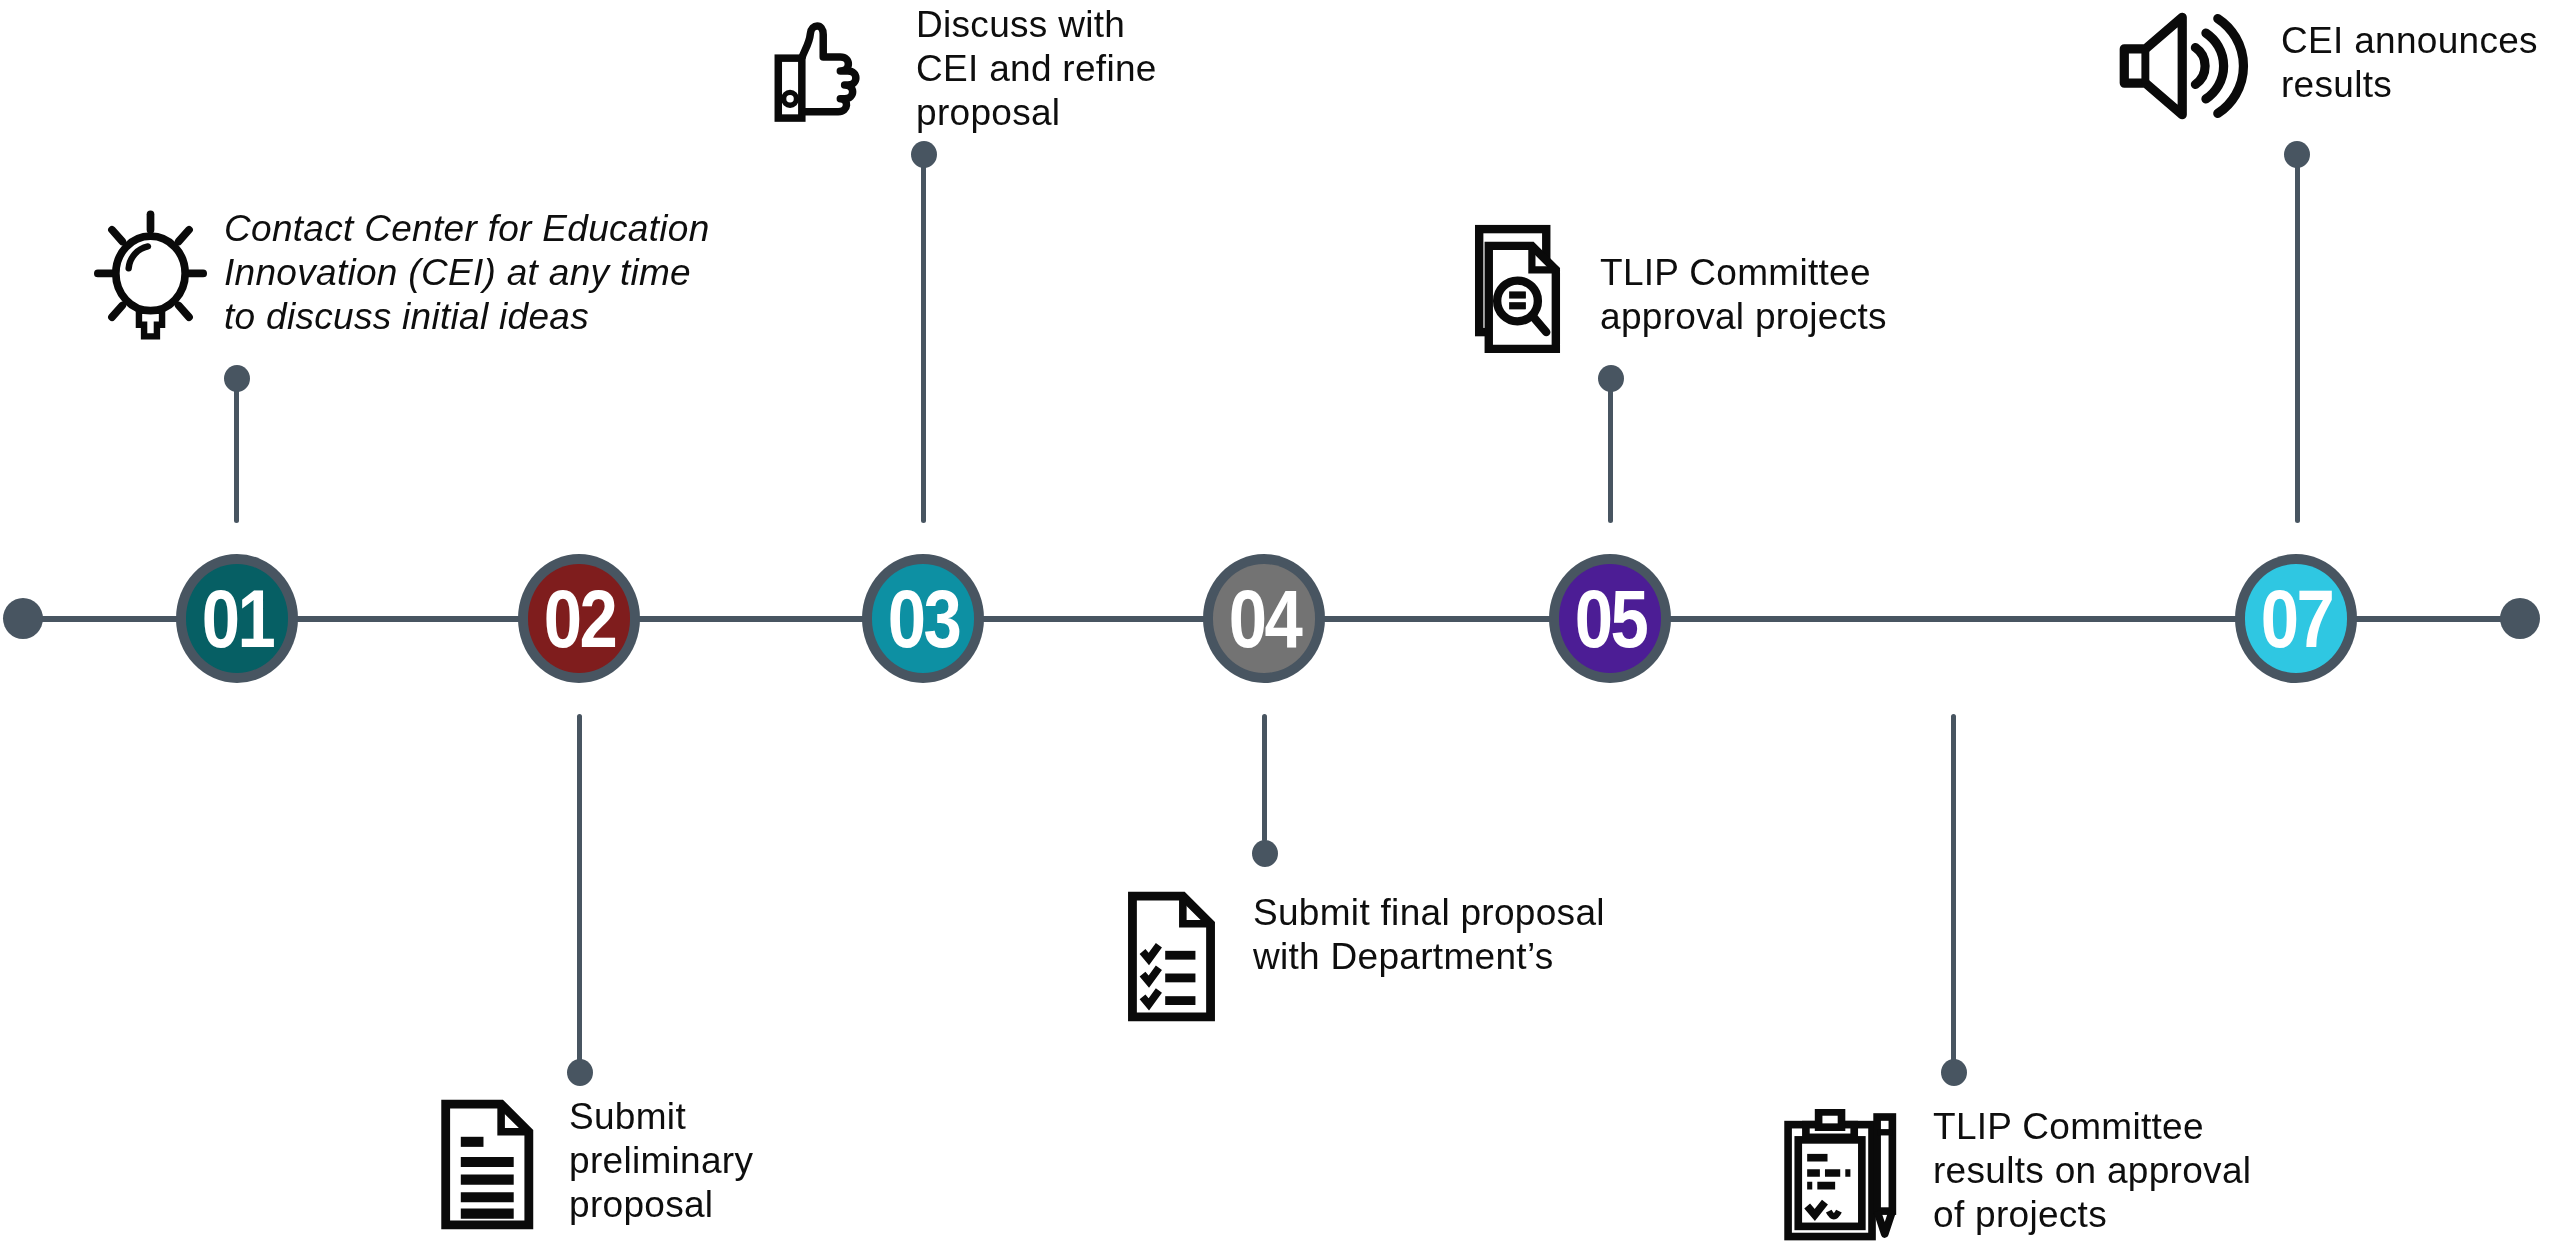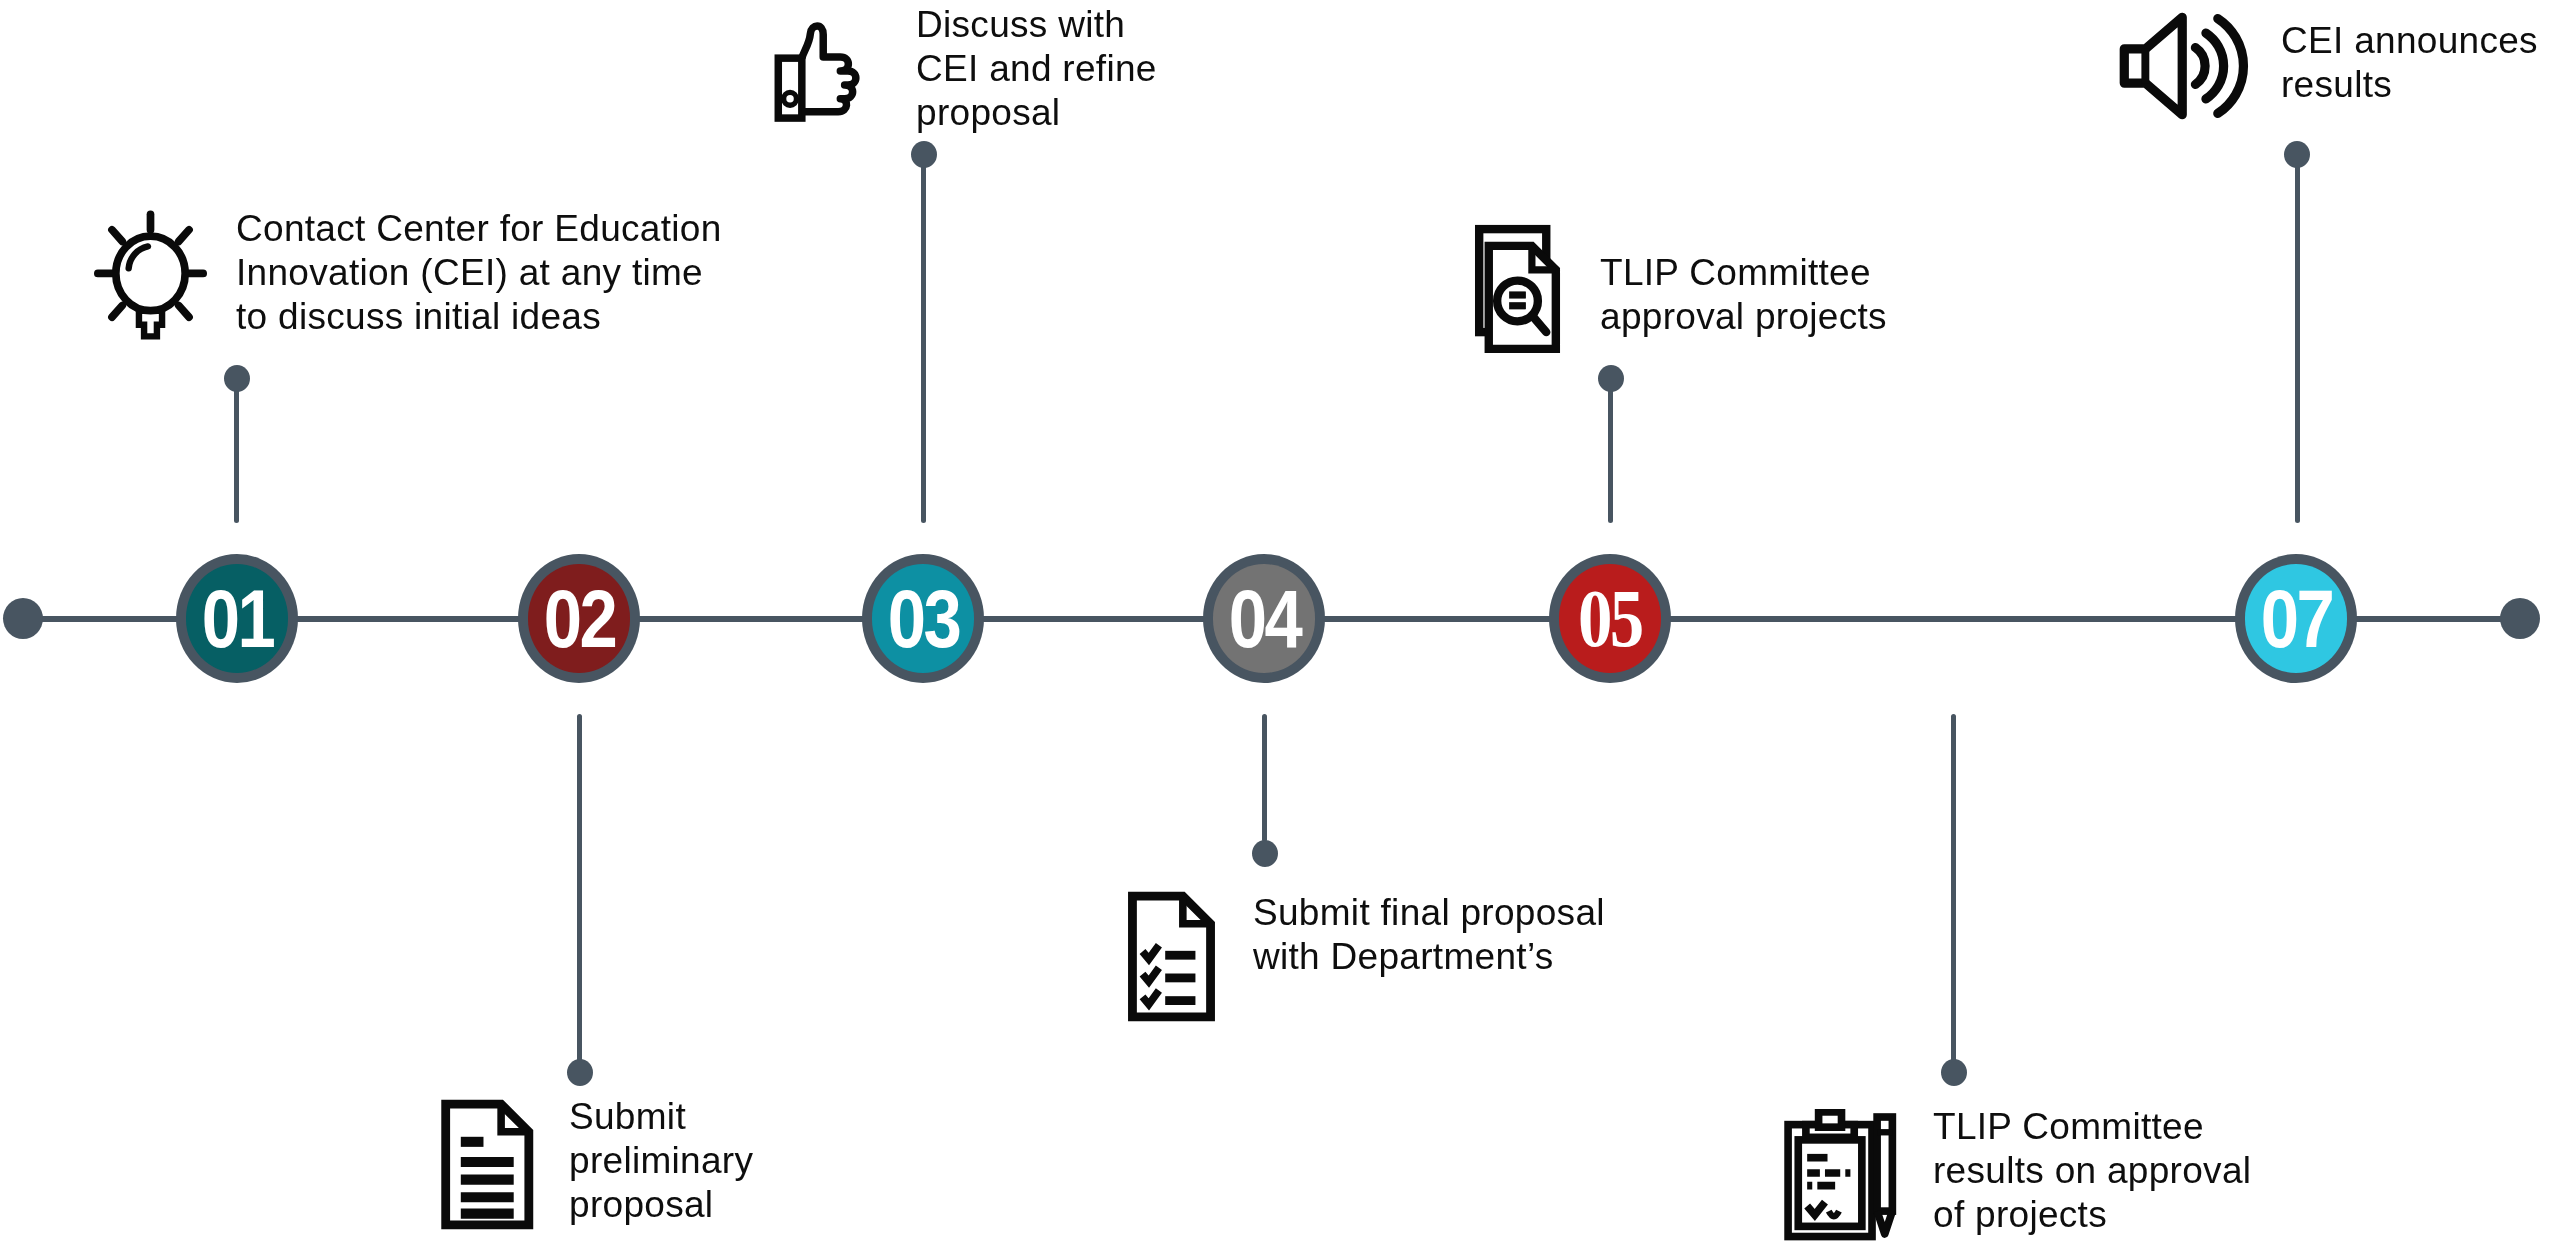--- a/index.html
+++ b/index.html
@@ -70,21 +70,21 @@
     <div class="fill" style="background-color: rgb(13, 144, 163);">
       <span class="num">03</span>
     </div>
   </div>
   <div class="node" style="left:1203px;">
     <div class="fill" style="background-color: #737373;">
       <span class="num">04</span>
     </div>
   </div>
   <div class="node" style="left:1549px;">
-    <div class="fill" style="background-color: #b91c1c; font-family: Liberation Serif, serif;">
+    <div class="fill" style="background-color: #4c1d95;">
       <span class="num">05</span>
     </div>
   </div>
   <div class="node" style="left:2235px;">
     <div class="fill" style="background-color: rgb(47, 199, 226);">
       <span class="num">07</span>
     </div>
   </div>
 
   <div class="icon" style="left:94px;top:207px;width:113px;height:138px;">
@@ -94,21 +94,21 @@
         <path d="M74 16 L66 25"></path>
       <path d="M3 50 H15"></path>
         <path d="M73 50 H85"></path>
       <path d="M14 84 L22 75"></path>
         <path d="M74 84 L66 75"></path>
       <ellipse cx="44" cy="50" rx="27" ry="29"></ellipse>
       <path d="M27 46 A 19 19 0 0 1 42 29" stroke-width="5"></path>
       <path d="M35 79 h18 v11 h-4 v9 h-10 v-9 h-4 z" stroke-width="5" stroke-linejoin="miter"></path>
     </svg>
   </div>
-  <div class="text" style="left:236px;top:207px;">
+  <div class="text" style="left:224px;top:207px;font-style:italic;">
     <div>Contact Center for Education</div>
     <div>Innovation (CEI) at any time</div>
     <div>to discuss initial ideas</div>
   </div>
 
   <div class="icon" style="left:433px;top:1099px;width:106px;height:131px;">
     <svg viewBox="0 0 80 104" fill="none" stroke="currentColor">
       <path d="M8 4 H52 L74 26 V100 H8 Z" stroke-width="7" stroke-linejoin="miter"></path>
       <path d="M52 4 V26 H74" stroke-width="6"></path>
       <path d="M20 34 H38" stroke-width="8"></path>

